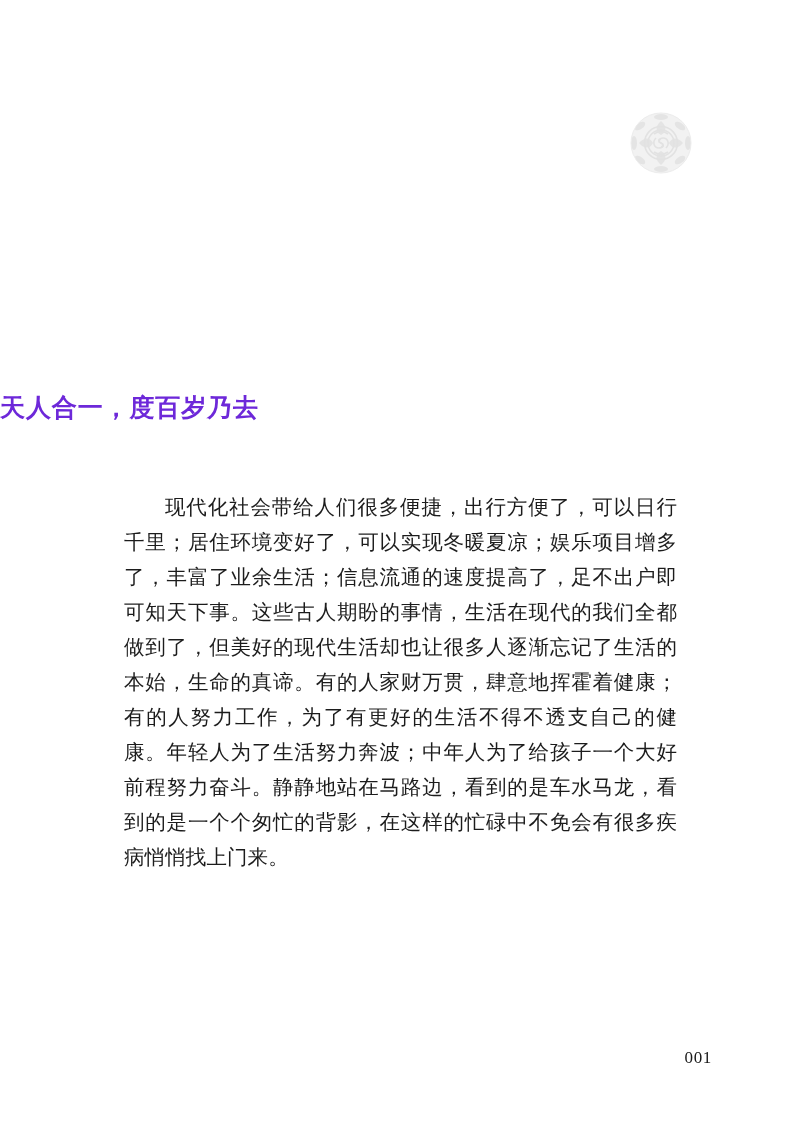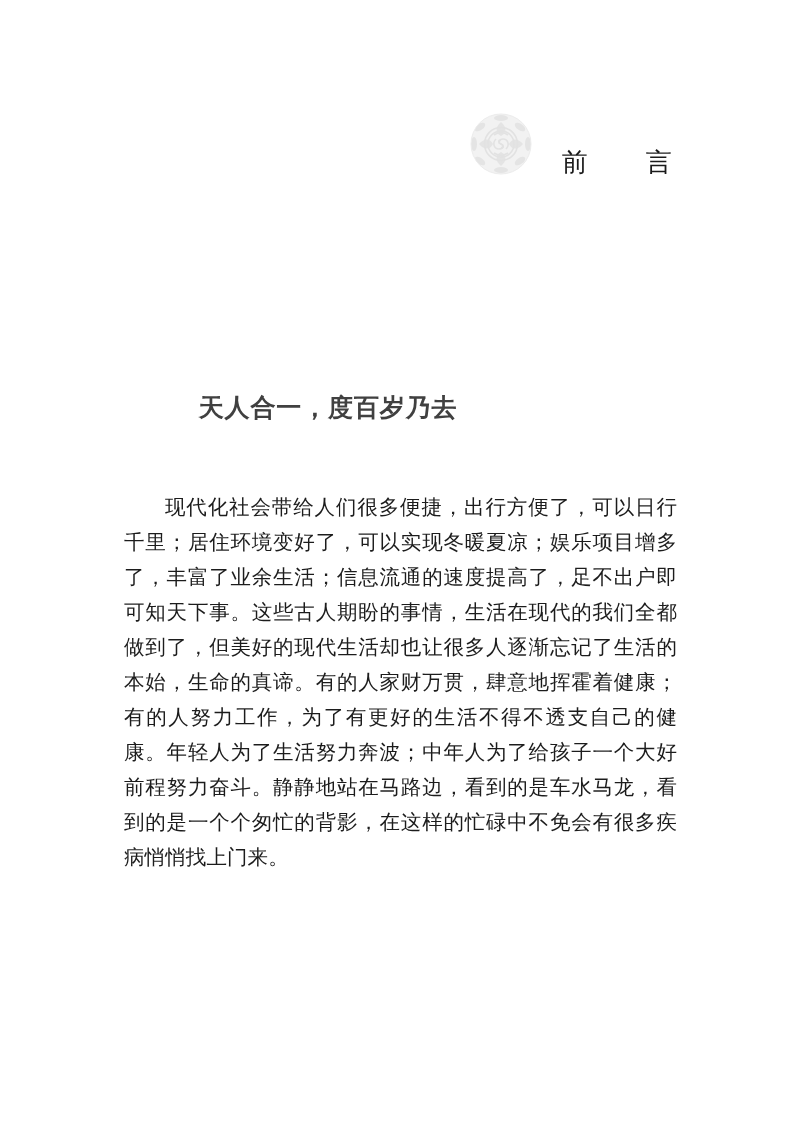--- a/index.html
+++ b/index.html
@@ -54,26 +54,26 @@
     padding-top: 38px;
     padding-right: 4px;
   }
 
   
   .chapter-title {
     position: absolute;
     top: 374px;
     left: 0;
     width: 656px;
-    text-align: center;
+    text-align: left;
     font-family: "Liberation Sans", sans-serif;
     font-size: 25px;
     font-weight: bold;
     letter-spacing: 0.035em;
-    color: #404040;
+    color: #6d28d9;
     line-height: 1.3;
   }
 
   
   .body-text {
     position: absolute;
     top: 474px;
     left: 108px;
     width: 585px;
   }
@@ -139,23 +139,23 @@
           <circle cx="31" cy="31" r="16.5"></circle>
 
           <path d="M26 26 C22 30 24 36 29 36 C33 36 34 32 31 31 C28 30 28 27 31 27"></path>
           <path d="M36 36 C40 32 38 26 33 26 C29 26 28 30 31 31 C34 32 34 35 31 35"></path>
           <path d="M24 22 C28 19 34 19 38 22"></path>
           <path d="M24 40 C28 43 34 43 38 40"></path>
         </g>
         <circle cx="31" cy="31" r="30" fill="none" stroke="#ececec" stroke-width="1"></circle>
       </svg>
     </div>
-    <div class="header-title">前　言</div>
   </div>
 
   <h1 class="chapter-title">天人合一，度百岁乃去</h1>
 
   <div class="body-text">
     <p>现代化社会带给人们很多便捷，出行方便了，可以日行千里；居住环境变好了，可以实现冬暖夏凉；娱乐项目增多了，丰富了业余生活；信息流通的速度提高了，足不出户即可知天下事。这些古人期盼的事情，生活在现代的我们全都做到了，但美好的现代生活却也让很多人逐渐忘记了生活的本始，生命的真谛。有的人家财万贯，肆意地挥霍着健康；有的人努力工作，为了有更好的生活不得不透支自己的健康。年轻人为了生活努力奔波；中年人为了给孩子一个大好前程努力奋斗。静静地站在马路边，看到的是车水马龙，看到的是一个个匆忙的背影，在这样的忙碌中不免会有很多疾病悄悄找上门来。</p>
   </div>
 
+  <div class="page-number">001</div>
 
 </div>
 
 </body></html>

